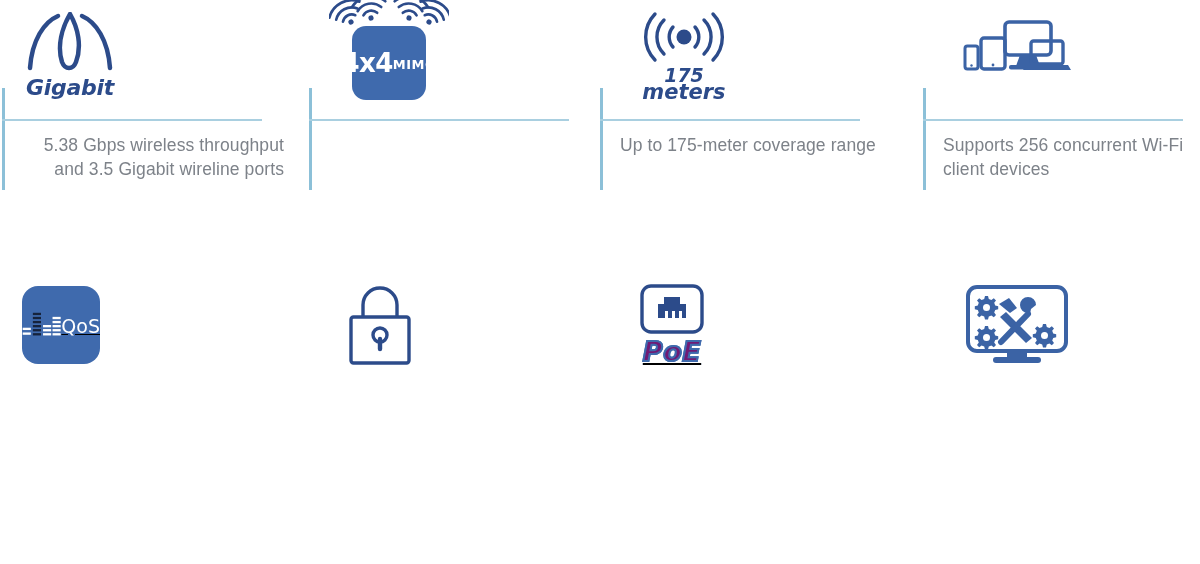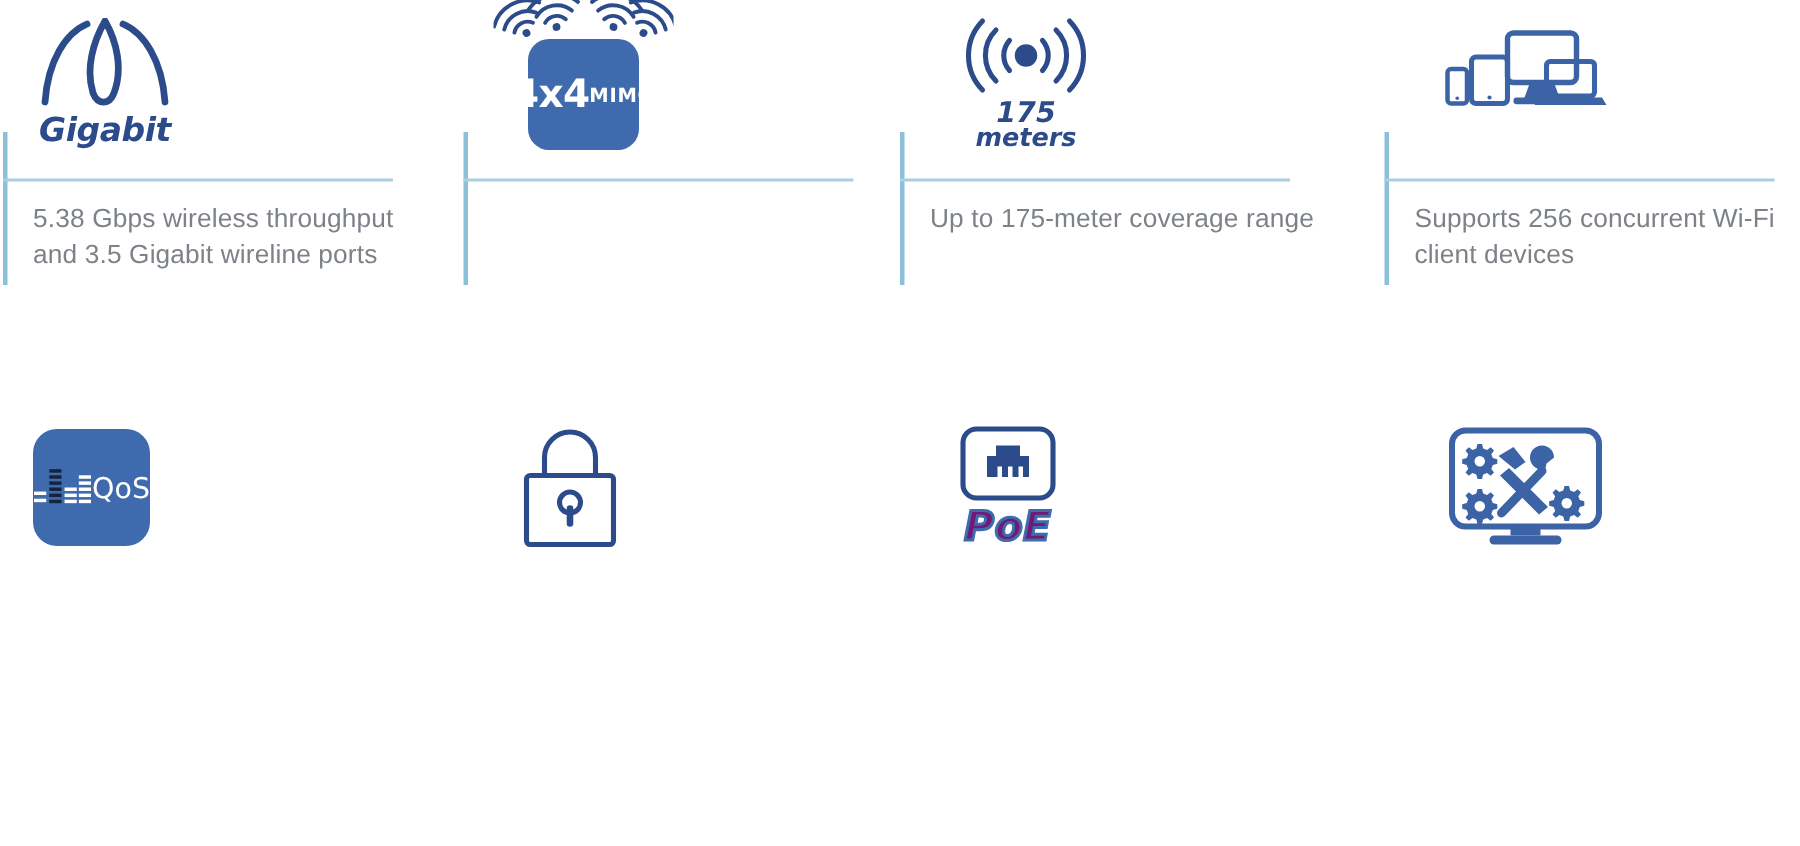--- a/index.html
+++ b/index.html
@@ -16,37 +16,37 @@
     position: relative;
     width: 1200px;
     height: 564px;
   }
   .card {
     position: absolute;
     width: 300px;
   }
   .row1 { top: 0; height: 260px; }
   .row2 { top: 260px; height: 304px; }
-  .c0 { left: 0; }
+  .c0 { left: 0; text-align: right; }
   .c1 { left: 307px; }
   .c2 { left: 598px; }
   .c3 { left: 921px; }
 
   
   .icon-wrap {
     position: absolute;
     left: 22px;
     top: 0;
     width: 255px;
     height: 100px;
     display: flex;
     align-items: flex-end;
     justify-content: flex-start;
   }
-  .row2 .icon-wrap { top: 20px; height: 90px; }
+  .row2 .icon-wrap { top: 20px; height: 90px; text-decoration: underline; }
 
   
   .vline {
     position: absolute;
     left: 2px;
     top: 88px;
     width: 3px;
     height: 102px;
     background: #8cc0d8;
   }
@@ -89,21 +89,21 @@
   }
   .stack { display: flex; flex-direction: column; align-items: center; }
   .wordmark {
     color: #2c4b8a;
     font-weight: 700;
     font-style: italic;
     font-family: "DejaVu Sans", sans-serif;
   }
   .wm-gigabit { font-size: 22px; margin-top: 1px; letter-spacing: -0.3px; }
   .wm-175 { font-size: 19px; line-height: 18px; margin-top: 1px; }
-  .wm-meters { font-size: 17px; line-height: 16px; }
+  .wm-meters { font-size: 21px; line-height: 16px; }
   .wm-poe {
     font-size: 27px; margin-top: 2px; letter-spacing: 0.5px;
     color: #701a75;
     -webkit-text-stroke: 2px #3f6aad;
     text-shadow: 0 0 0 #3f6aad;
   }
   .qos-label { font-size: 19px; color:#fff; line-height: 1; margin-top: 2px; }
 </style>
 </head>
 <body>

